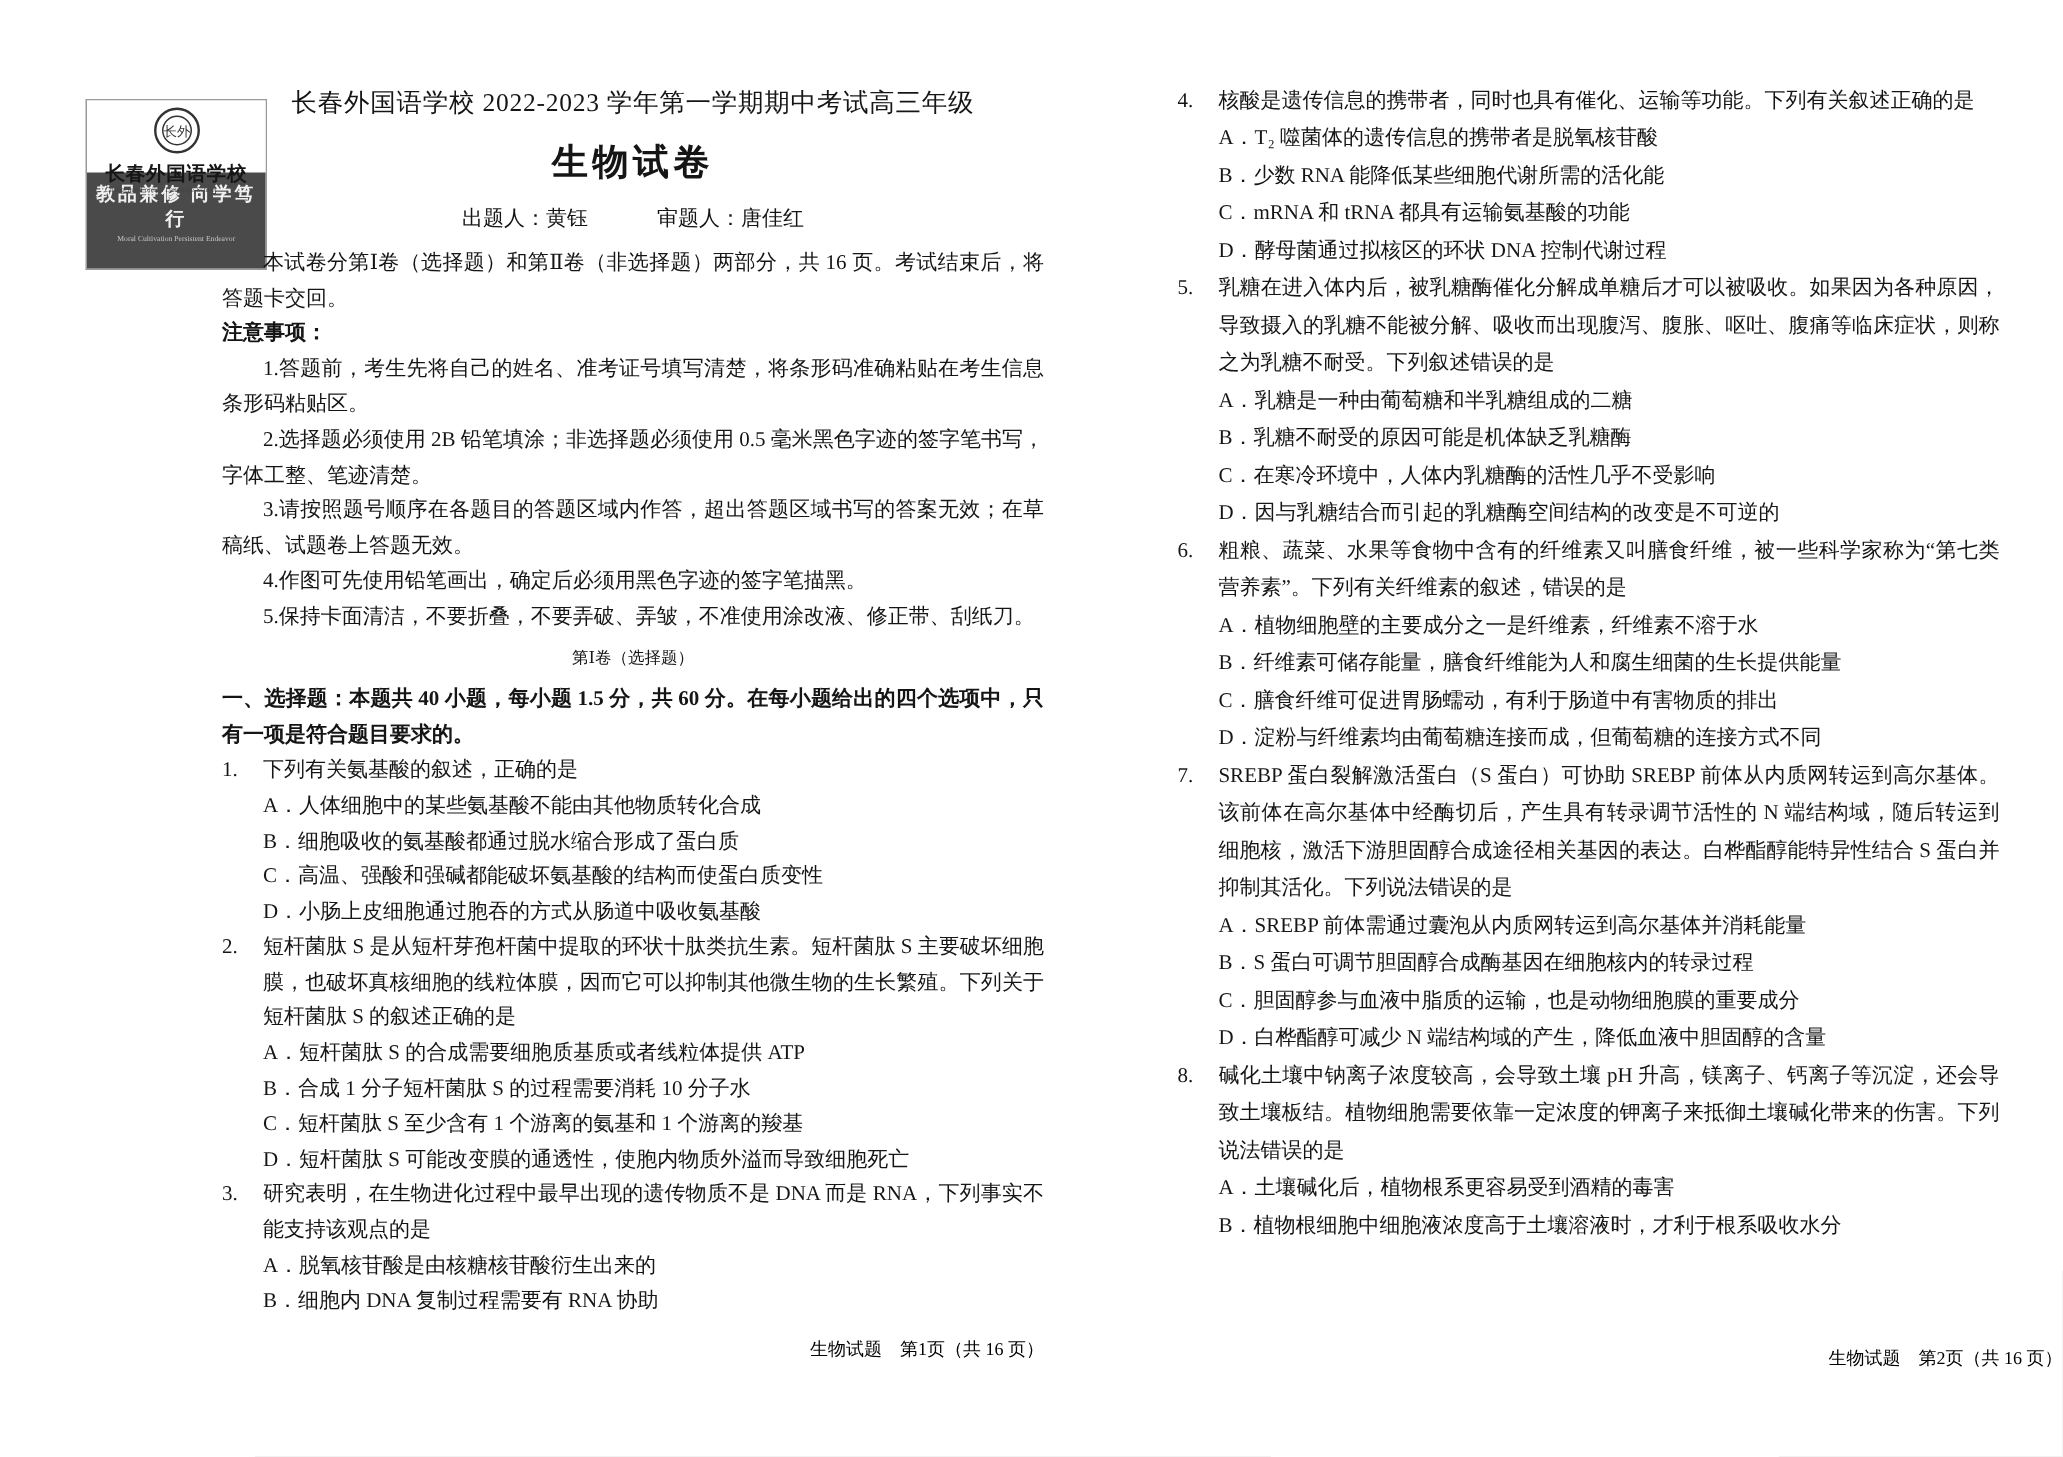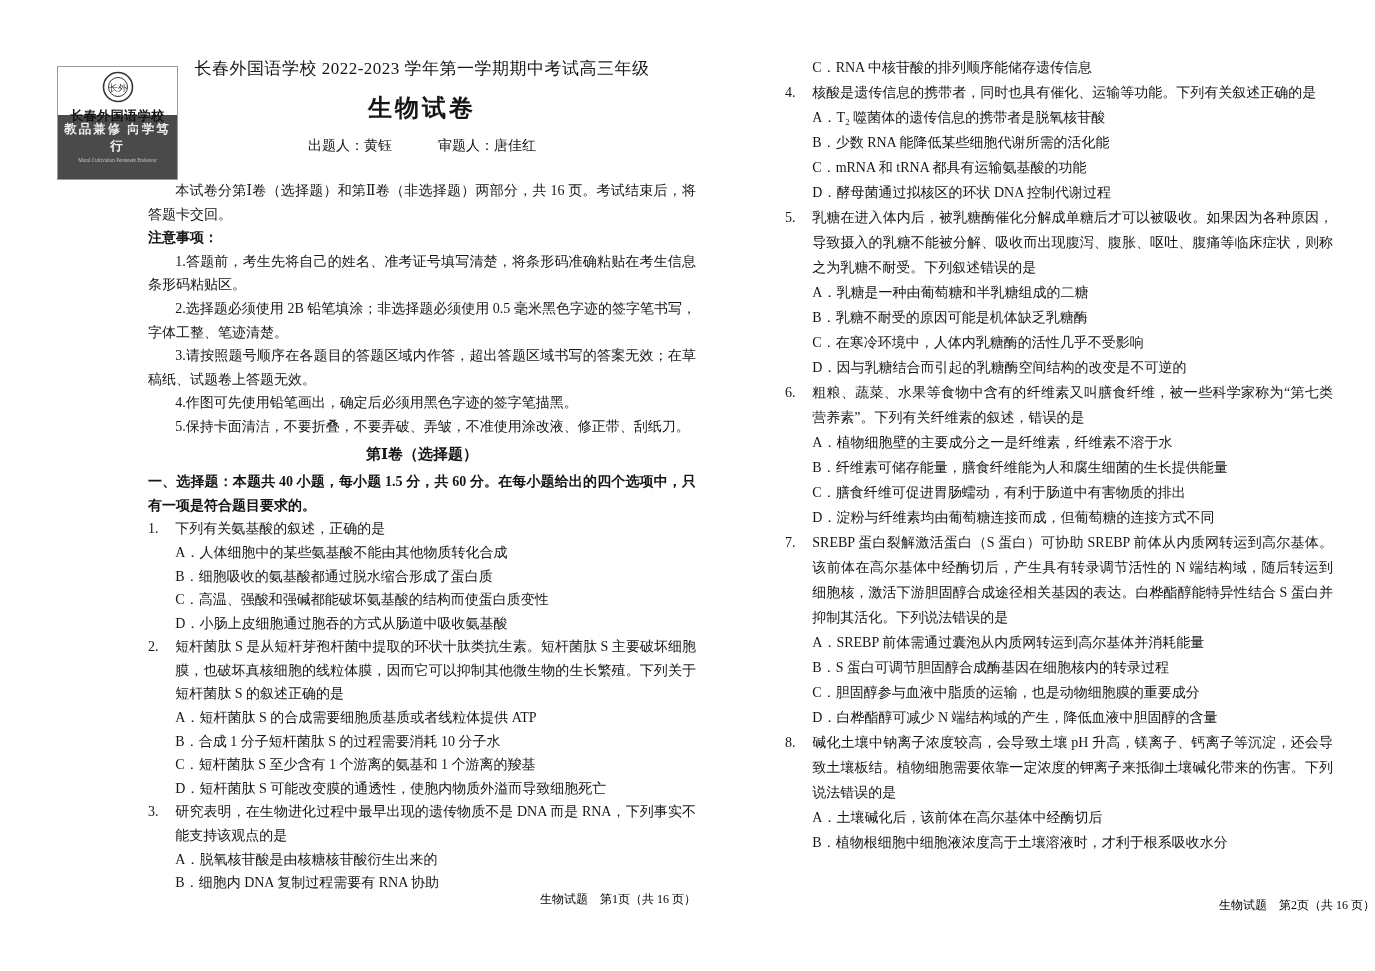--- a/index.html
+++ b/index.html
@@ -18,28 +18,28 @@
   .motto-cn{font-size:12.5px;font-weight:bold;letter-spacing:2px;}
   .motto-en{font-size:6px;color:#c6c6c6;margin-top:2px;transform:scale(0.85);transform-origin:center;}
 
   
   .page{position:absolute;}
   .page1{left:148px;top:57px;width:548px;}
   .page2{left:785px;top:55px;width:548px;}
   .doc-title{font-weight:normal;font-size:17px;text-align:center;white-space:nowrap;letter-spacing:0.5px;}
   .subject{font-size:24px;font-weight:bold;text-align:center;margin-top:12px;letter-spacing:3px;}
   .authors{display:flex;justify-content:center;gap:46px;font-size:14px;margin-top:13px;}
-  .body{margin-top:24px;font-size:14px;line-height:23.6px;text-align:justify;}
+  .body{margin-top:9px;font-size:14px;line-height:23.6px;text-align:justify;}
   .page2 .body{line-height:25px;margin-top:0;}
 
   
   .blk{margin:0;}
   .b-indent{text-indent:1.95em;}
   .b-bold{font-weight:bold;}
-  .b-section{font-weight:bold;font-size:15px;text-align:center;margin:4px 0 4px;}
+  .b-section{font-weight:normal;font-size:11px;text-align:center;margin:4px 0 4px;}
   .b-lead{font-weight:bold;}
   .b-question{position:relative;padding-left:1.95em;}
   .qnum{position:absolute;left:0;top:0;}
   .b-option{padding-left:1.95em;}
 
   
   .footer{position:absolute;font-size:12px;text-align:right;color:#000000;}
   .footer1{left:148px;top:891px;width:548px;}
   .footer2{left:827px;top:897px;width:548px;}
 </style>
@@ -94,21 +94,20 @@
         <div class="blk b-option">C．短杆菌肽 S 至少含有 1 个游离的氨基和 1 个游离的羧基</div>
         <div class="blk b-option">D．短杆菌肽 S 可能改变膜的通透性，使胞内物质外溢而导致细胞死亡</div>
         <div class="blk b-question"><span class="qnum">3.</span><span>研究表明，在生物进化过程中最早出现的遗传物质不是 DNA 而是 RNA，下列事实不能支持该观点的是</span></div>
         <div class="blk b-option">A．脱氧核苷酸是由核糖核苷酸衍生出来的</div>
         <div class="blk b-option">B．细胞内 DNA 复制过程需要有 RNA 协助</div>
       </div>
   </div>
 
   <div class="page page2">
     <div class="body" id="page2-body">
-        <div class="blk b-option">C．RNA 中核苷酸的排列顺序能储存遗传信息</div>
         <div class="blk b-question"><span class="qnum">4.</span><span>核酸是遗传信息的携带者，同时也具有催化、运输等功能。下列有关叙述正确的是</span></div>
         <div class="blk b-option">A．T₂ 噬菌体的遗传信息的携带者是脱氧核苷酸</div>
         <div class="blk b-option">B．少数 RNA 能降低某些细胞代谢所需的活化能</div>
         <div class="blk b-option">C．mRNA 和 tRNA 都具有运输氨基酸的功能</div>
         <div class="blk b-option">D．酵母菌通过拟核区的环状 DNA 控制代谢过程</div>
         <div class="blk b-question"><span class="qnum">5.</span><span>乳糖在进入体内后，被乳糖酶催化分解成单糖后才可以被吸收。如果因为各种原因，导致摄入的乳糖不能被分解、吸收而出现腹泻、腹胀、呕吐、腹痛等临床症状，则称之为乳糖不耐受。下列叙述错误的是</span></div>
         <div class="blk b-option">A．乳糖是一种由葡萄糖和半乳糖组成的二糖</div>
         <div class="blk b-option">B．乳糖不耐受的原因可能是机体缺乏乳糖酶</div>
         <div class="blk b-option">C．在寒冷环境中，人体内乳糖酶的活性几乎不受影响</div>
         <div class="blk b-option">D．因与乳糖结合而引起的乳糖酶空间结构的改变是不可逆的</div>
@@ -116,20 +115,20 @@
         <div class="blk b-option">A．植物细胞壁的主要成分之一是纤维素，纤维素不溶于水</div>
         <div class="blk b-option">B．纤维素可储存能量，膳食纤维能为人和腐生细菌的生长提供能量</div>
         <div class="blk b-option">C．膳食纤维可促进胃肠蠕动，有利于肠道中有害物质的排出</div>
         <div class="blk b-option">D．淀粉与纤维素均由葡萄糖连接而成，但葡萄糖的连接方式不同</div>
         <div class="blk b-question"><span class="qnum">7.</span><span>SREBP 蛋白裂解激活蛋白（S 蛋白）可协助 SREBP 前体从内质网转运到高尔基体。该前体在高尔基体中经酶切后，产生具有转录调节活性的 N 端结构域，随后转运到细胞核，激活下游胆固醇合成途径相关基因的表达。白桦酯醇能特异性结合 S 蛋白并抑制其活化。下列说法错误的是</span></div>
         <div class="blk b-option">A．SREBP 前体需通过囊泡从内质网转运到高尔基体并消耗能量</div>
         <div class="blk b-option">B．S 蛋白可调节胆固醇合成酶基因在细胞核内的转录过程</div>
         <div class="blk b-option">C．胆固醇参与血液中脂质的运输，也是动物细胞膜的重要成分</div>
         <div class="blk b-option">D．白桦酯醇可减少 N 端结构域的产生，降低血液中胆固醇的含量</div>
         <div class="blk b-question"><span class="qnum">8.</span><span>碱化土壤中钠离子浓度较高，会导致土壤 pH 升高，镁离子、钙离子等沉淀，还会导致土壤板结。植物细胞需要依靠一定浓度的钾离子来抵御土壤碱化带来的伤害。下列说法错误的是</span></div>
-        <div class="blk b-option">A．土壤碱化后，该前体在高尔基体中经酶切后</div>
+        <div class="blk b-option">A．土壤碱化后，植物根系更容易受到酒精的毒害</div>
         <div class="blk b-option">B．植物根细胞中细胞液浓度高于土壤溶液时，才利于根系吸收水分</div>
       </div>
   </div>
 
   <div class="footer footer1">生物试题　第1页（共 16 页）</div>
   <div class="footer footer2">生物试题　第2页（共 16 页）</div>
 </div>
 
 </body></html>

